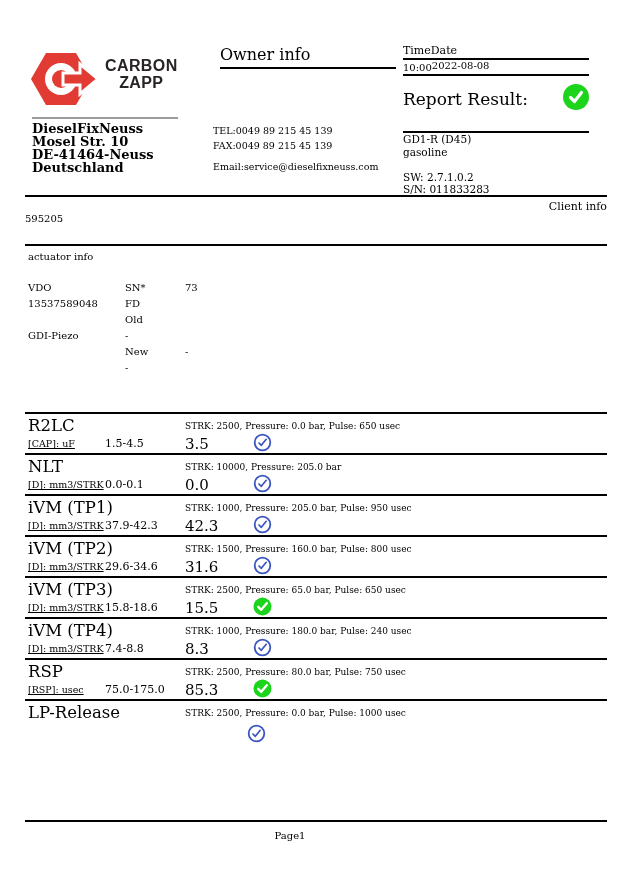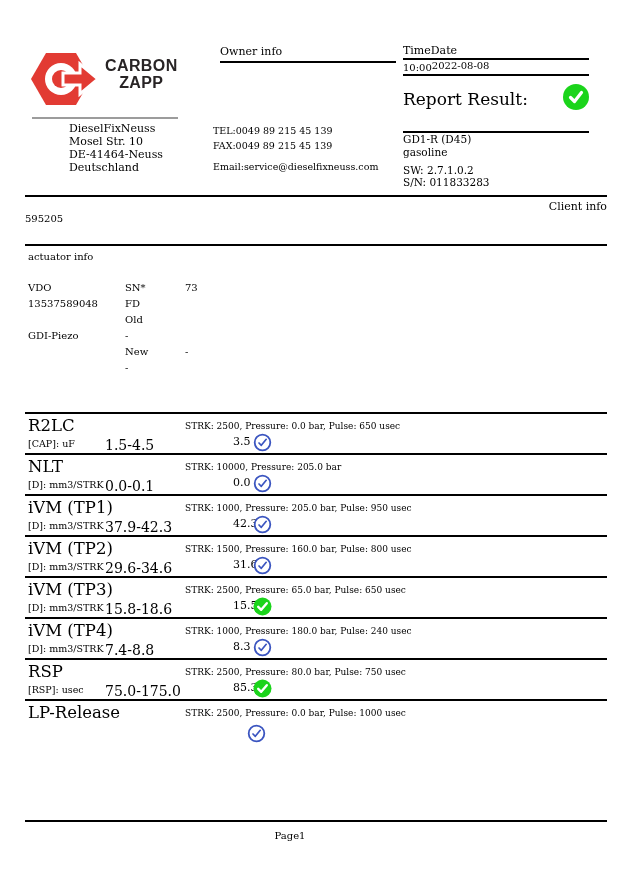--- a/index.html
+++ b/index.html
@@ -12,56 +12,56 @@
 
   
   .logo-mark { position:absolute; left:30px; top:47px; width:70px; height:64px; }
   .logo-text { position:absolute; left:105px; top:57px;
     font-family:"Liberation Sans", sans-serif; font-weight:bold;
     font-size:16px; line-height:17px; letter-spacing:0.4px; color:#282425;text-align:center; }
   .logo-underline { position:absolute; left:32px; top:117px; width:146px; height:2px; background:#9c9c9c; }
 
   
   .owner-block { position:absolute; left:220px; top:45px; width:176px;
-    border-bottom:2px solid #000; padding-bottom:3px; font-size:11px; }
+    border-bottom:2px solid #000; padding-bottom:3px; font-size:16px; }
   .timedate-block { position:absolute; left:403px; top:44px; width:186px; font-size:11px; }
   .td-row { display:flex; justify-content:flex-start; border-bottom:2px solid #000; padding-bottom:1px; }
   .td-row2 { font-size:10px; padding-top:2px; }
   .td-date-val { position:relative; top:-2px; }
   .report-result { position:absolute; left:403px; top:84px; width:186px;
     display:flex; justify-content:space-between; align-items:center; }
   .report-result .rr-label { font-size:17px; }
 
   
-  .address-block { position:absolute; left:32px; top:122px; font-size:11px; font-weight:normal; line-height:13px;margin-left:37px; }
+  .address-block { position:absolute; left:32px; top:122px; font-size:13px; font-weight:bold; line-height:13px; }
   .contact-block { position:absolute; left:213px; top:123px; font-size:9.5px; line-height:15px; }
   .contact-block .email-line { margin-top:6px; }
   .device-block { position:absolute; left:403px; top:131px; width:186px;
     border-top:2px solid #000; font-size:10.5px; line-height:13px; }
-  .device-block .sw-line { margin-top:5px; line-height:12px; }
+  .device-block .sw-line { margin-top:12px; line-height:12px; }
 
   
   .client-block { position:absolute; left:25px; top:195px; width:582px; border-top:2px solid #000; padding-top:3px; }
   .client-label { font-size:11px;text-align:right; }
   .client-value { font-size:10px; }
   .client-bottom { top:244px; left:25px; width:582px; }
 
   
   .actuator-label { position:absolute; left:28px; top:251px; font-size:10px; }
   .actuator-grid { position:absolute; left:28px; top:280px; width:400px; font-size:10px; }
   .act-row { display:grid; grid-template-columns:97px 60px 1fr; line-height:16px; }
 
   
   .tests { position:absolute; left:25px; top:412px; width:582px; }
   .test-row { position:relative; height:41px; border-top:2px solid #000; }
   .t-name  { position:absolute; left:3px;   top:3px;  font-size:16.5px; line-height:17px; }
   .t-params{ position:absolute; left:160px; top:7px;  font-size:9px; }
-  .t-label { position:absolute; left:3px;   top:24px; font-size:9.5px; }
-  .t-range { position:absolute; left:80px;  top:23px; font-size:14px; }
-  .t-value { position:absolute; left:160px; top:21px; font-size:11px;margin-left:48px; }
+  .t-label { position:absolute; left:3px;   top:24px; font-size:9.5px;text-decoration:underline; }
+  .t-range { position:absolute; left:80px;  top:23px; font-size:11px; }
+  .t-value { position:absolute; left:160px; top:21px; font-size:15px; }
   .t-icon  { position:absolute; left:228px; top:19px; width:19px; height:19px; }
   .t-icon.no-measure { left:222px; top:23px; }
   .t-icon svg { display:block; }
 
   
   .footer-line { top:820px; left:25px; width:582px; }
   .footer-page { position:absolute; left:25px; top:830px; width:530px; text-align:center; font-size:10px; }
 </style>
 </head>
 <body>

